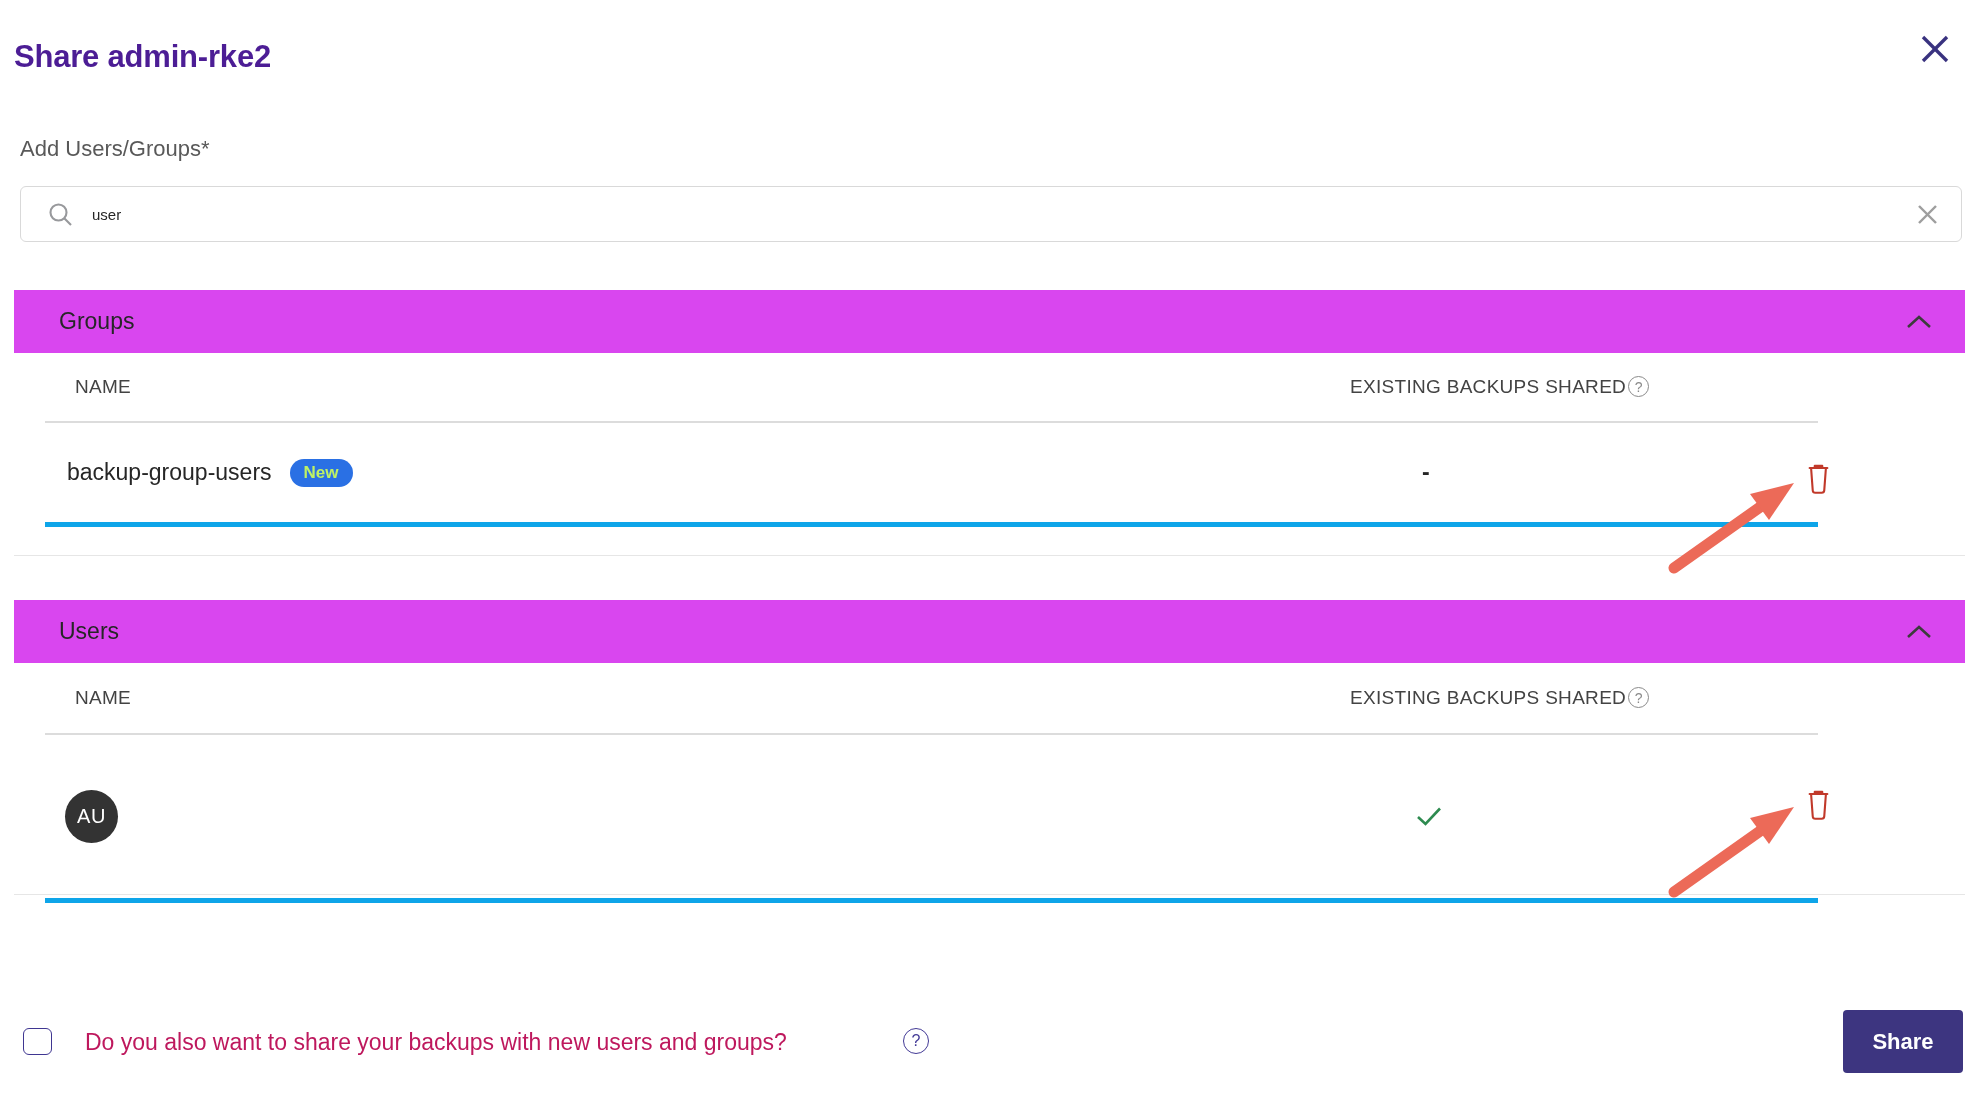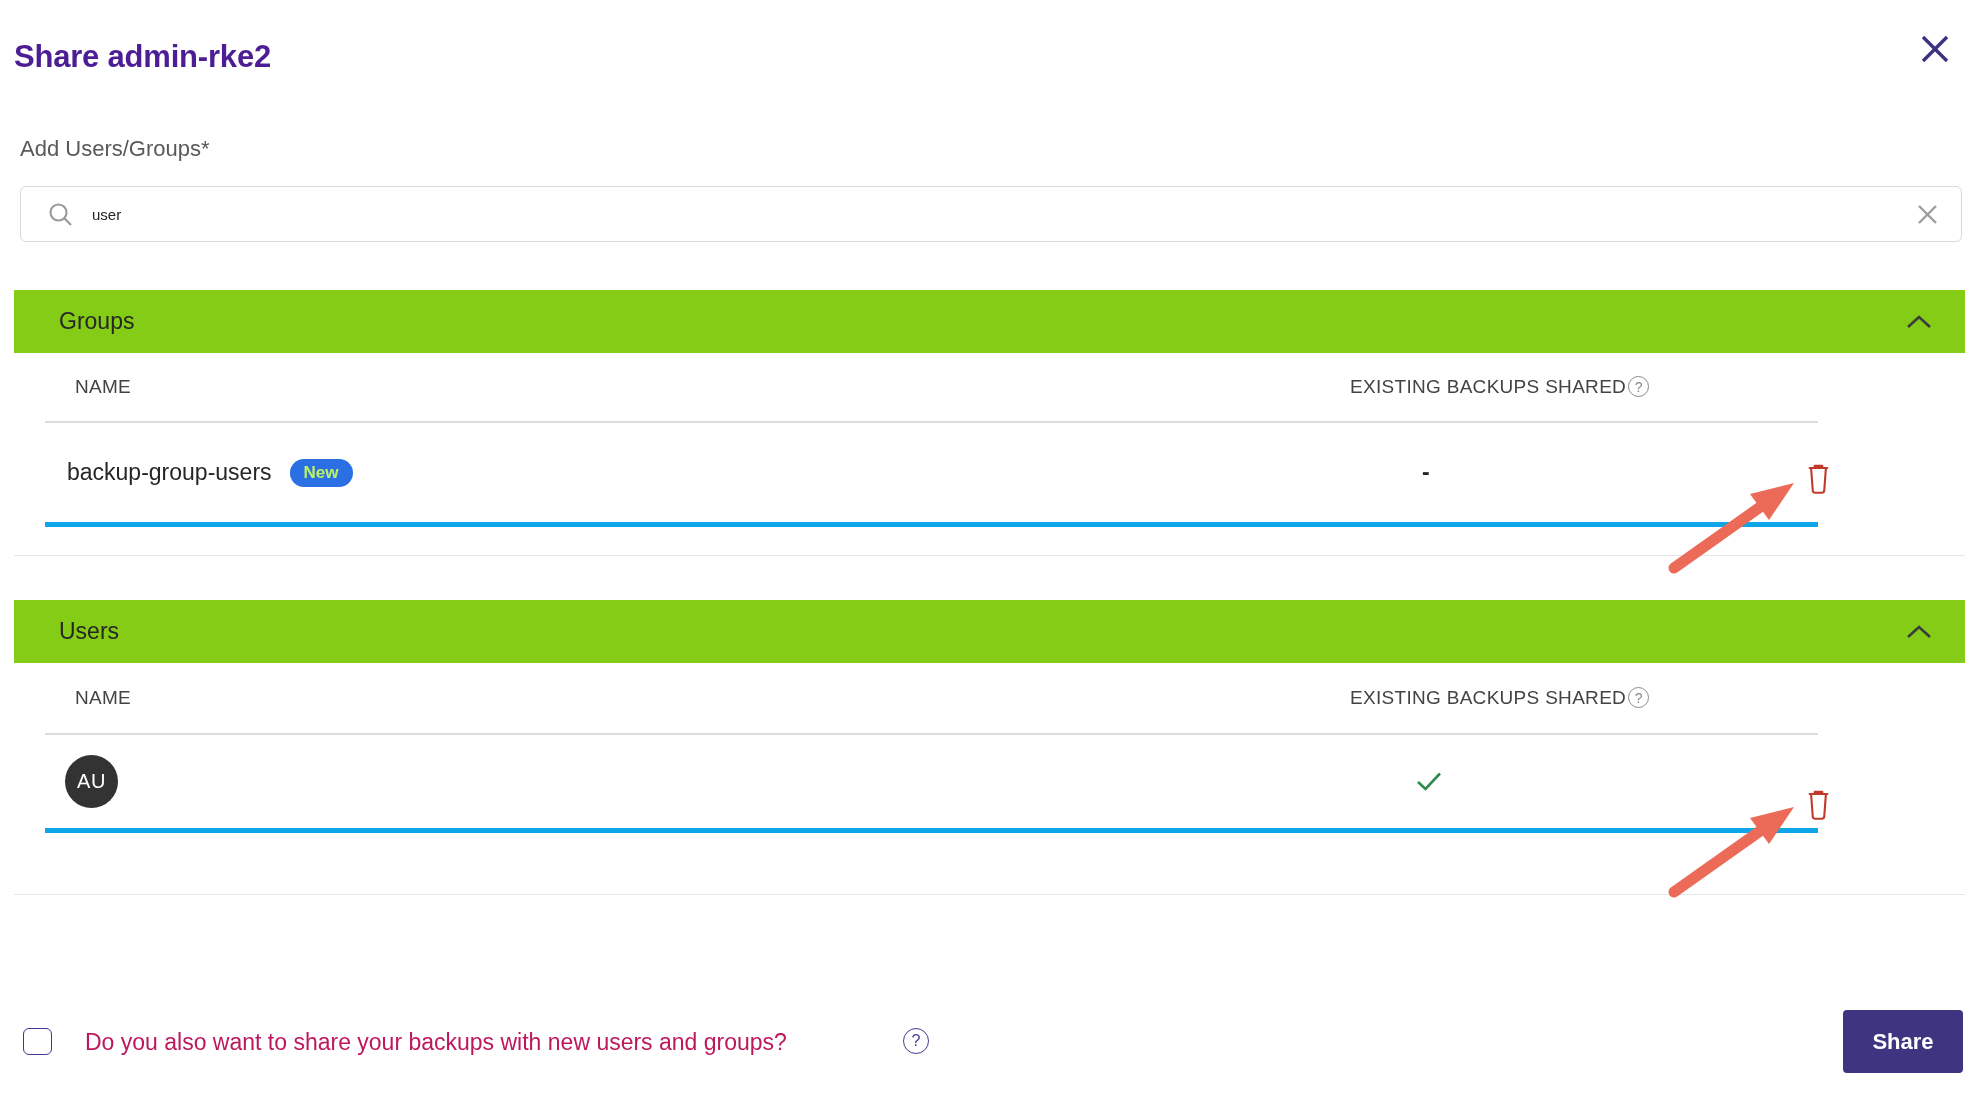--- a/index.html
+++ b/index.html
@@ -14,38 +14,38 @@
   .dlg-title{left:14px;top:18px;font-size:31px;font-weight:700;color:#4c1d95;letter-spacing:-0.2px;}
   .close-btn{left:1912px;top:26px;width:46px;height:46px;display:flex;align-items:center;justify-content:center;cursor:pointer;background:none;border:none;padding:0;}
 
   
   .field-label{left:20px;top:136px;font-size:22px;color:#595959;}
   .search-box{left:20px;top:186px;width:1942px;height:56px;border:1px solid #d9d9d9;border-radius:6px;box-sizing:border-box;display:flex;align-items:center;padding:0 22px 0 26px;background:#fff;}
   .search-box input{flex:1;border:none;outline:none;font-size:15px;color:#262626;font-family:inherit;margin-left:16px;background:transparent;}
   .clear-btn{background:none;border:none;padding:0;display:flex;align-items:center;cursor:pointer;}
 
   
-  .section-bar{left:14px;width:1951px;height:63px;background:#84cc16;box-sizing:border-box;display:flex;align-items:center;justify-content:space-between;padding:0 32px 0 45px;}
+  .section-bar{left:14px;width:1951px;height:63px;background:#d946ef;box-sizing:border-box;display:flex;align-items:center;justify-content:space-between;padding:0 32px 0 45px;}
   .section-bar .sec-title{font-size:23px;color:#262626;}
   .bar-groups{top:290px;}
   .bar-users{top:600px;}
   .chev-btn{background:none;border:none;padding:0;display:flex;align-items:center;cursor:pointer;}
 
   
   .tbl-head{left:45px;width:1773px;box-sizing:border-box;border-bottom:2px solid #dcdcdc;display:flex;align-items:center;padding-left:30px;position:absolute;}
   .head-groups{top:353px;height:70px;}
   .head-users{top:663px;height:72px;}
   .col-label{font-size:19px;color:#434343;letter-spacing:0.3px;}
   .col-shared{position:absolute;left:1305px;display:flex;align-items:flex-start;gap:2px;}
   .help-circle{width:21px;height:21px;border:1.5px solid #8a8a8a;border-radius:50%;display:inline-flex;align-items:center;justify-content:center;font-size:14px;color:#8a8a8a;box-sizing:border-box;line-height:1;}
 
   
   .tbl-row{left:45px;width:1773px;box-sizing:border-box;border-bottom:5px solid #0ea5e9;display:flex;align-items:center;padding-left:22px;position:absolute;}
   .row-group{top:423px;height:104px;}
-  .row-user{top:735px;height:98px;padding-left:20px;}
+  .row-user{top:735px;height:168px;padding-left:20px;}
   .row-name{font-size:23px;color:#262626;}
   .badge-new{margin-left:18px;background:#2a70e4;color:#bef264;font-size:17px;font-weight:700;padding:5px 14px 6px;border-radius:16px;line-height:1;}
   .shared-cell{position:absolute;left:1377px;font-size:23px;color:#262626;font-weight:600;}
   .check-cell{position:absolute;left:1371px;display:flex;align-items:center;}
 
   .avatar{width:53px;height:53px;border-radius:50%;background:#333333;color:#ffffff;display:flex;align-items:center;justify-content:center;font-size:20px;letter-spacing:0.5px;}
   .user-id{margin-left:25px;display:flex;flex-direction:column;gap:5px;}
   .user-name{font-size:23px;color:#262626;line-height:1.1;}
   .user-email{font-size:23px;color:#3c4043;line-height:1.1;}
 

